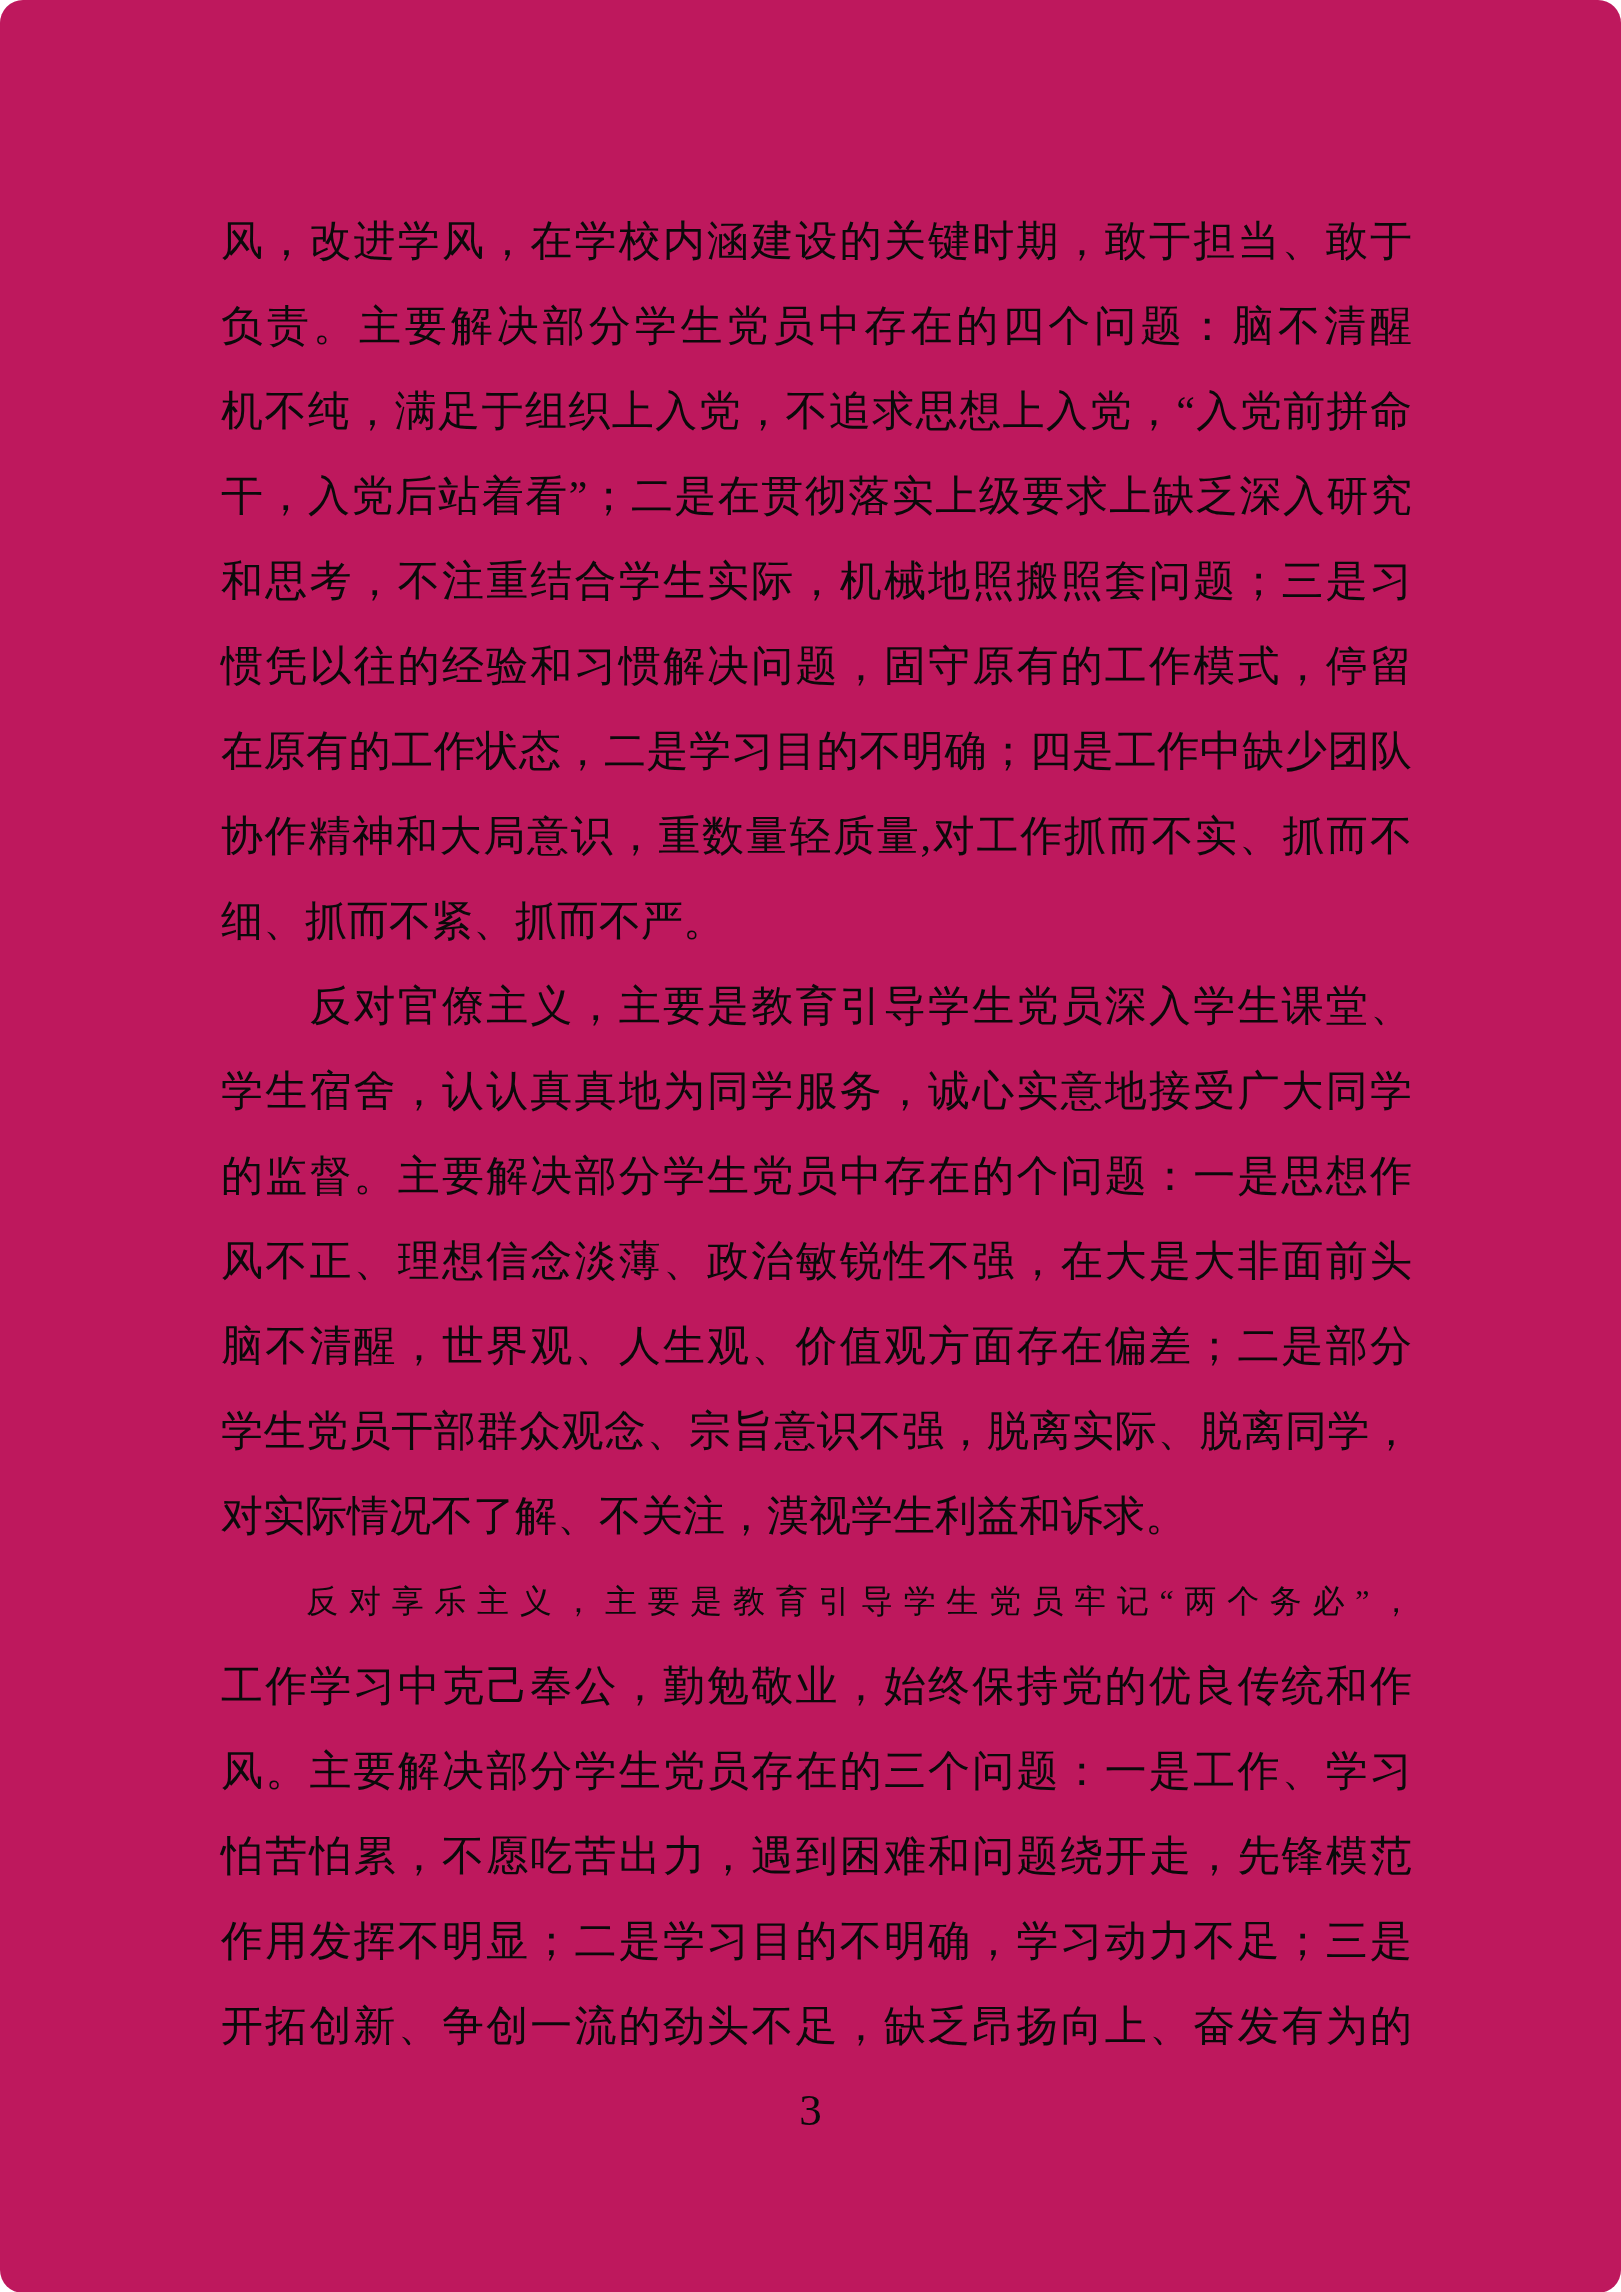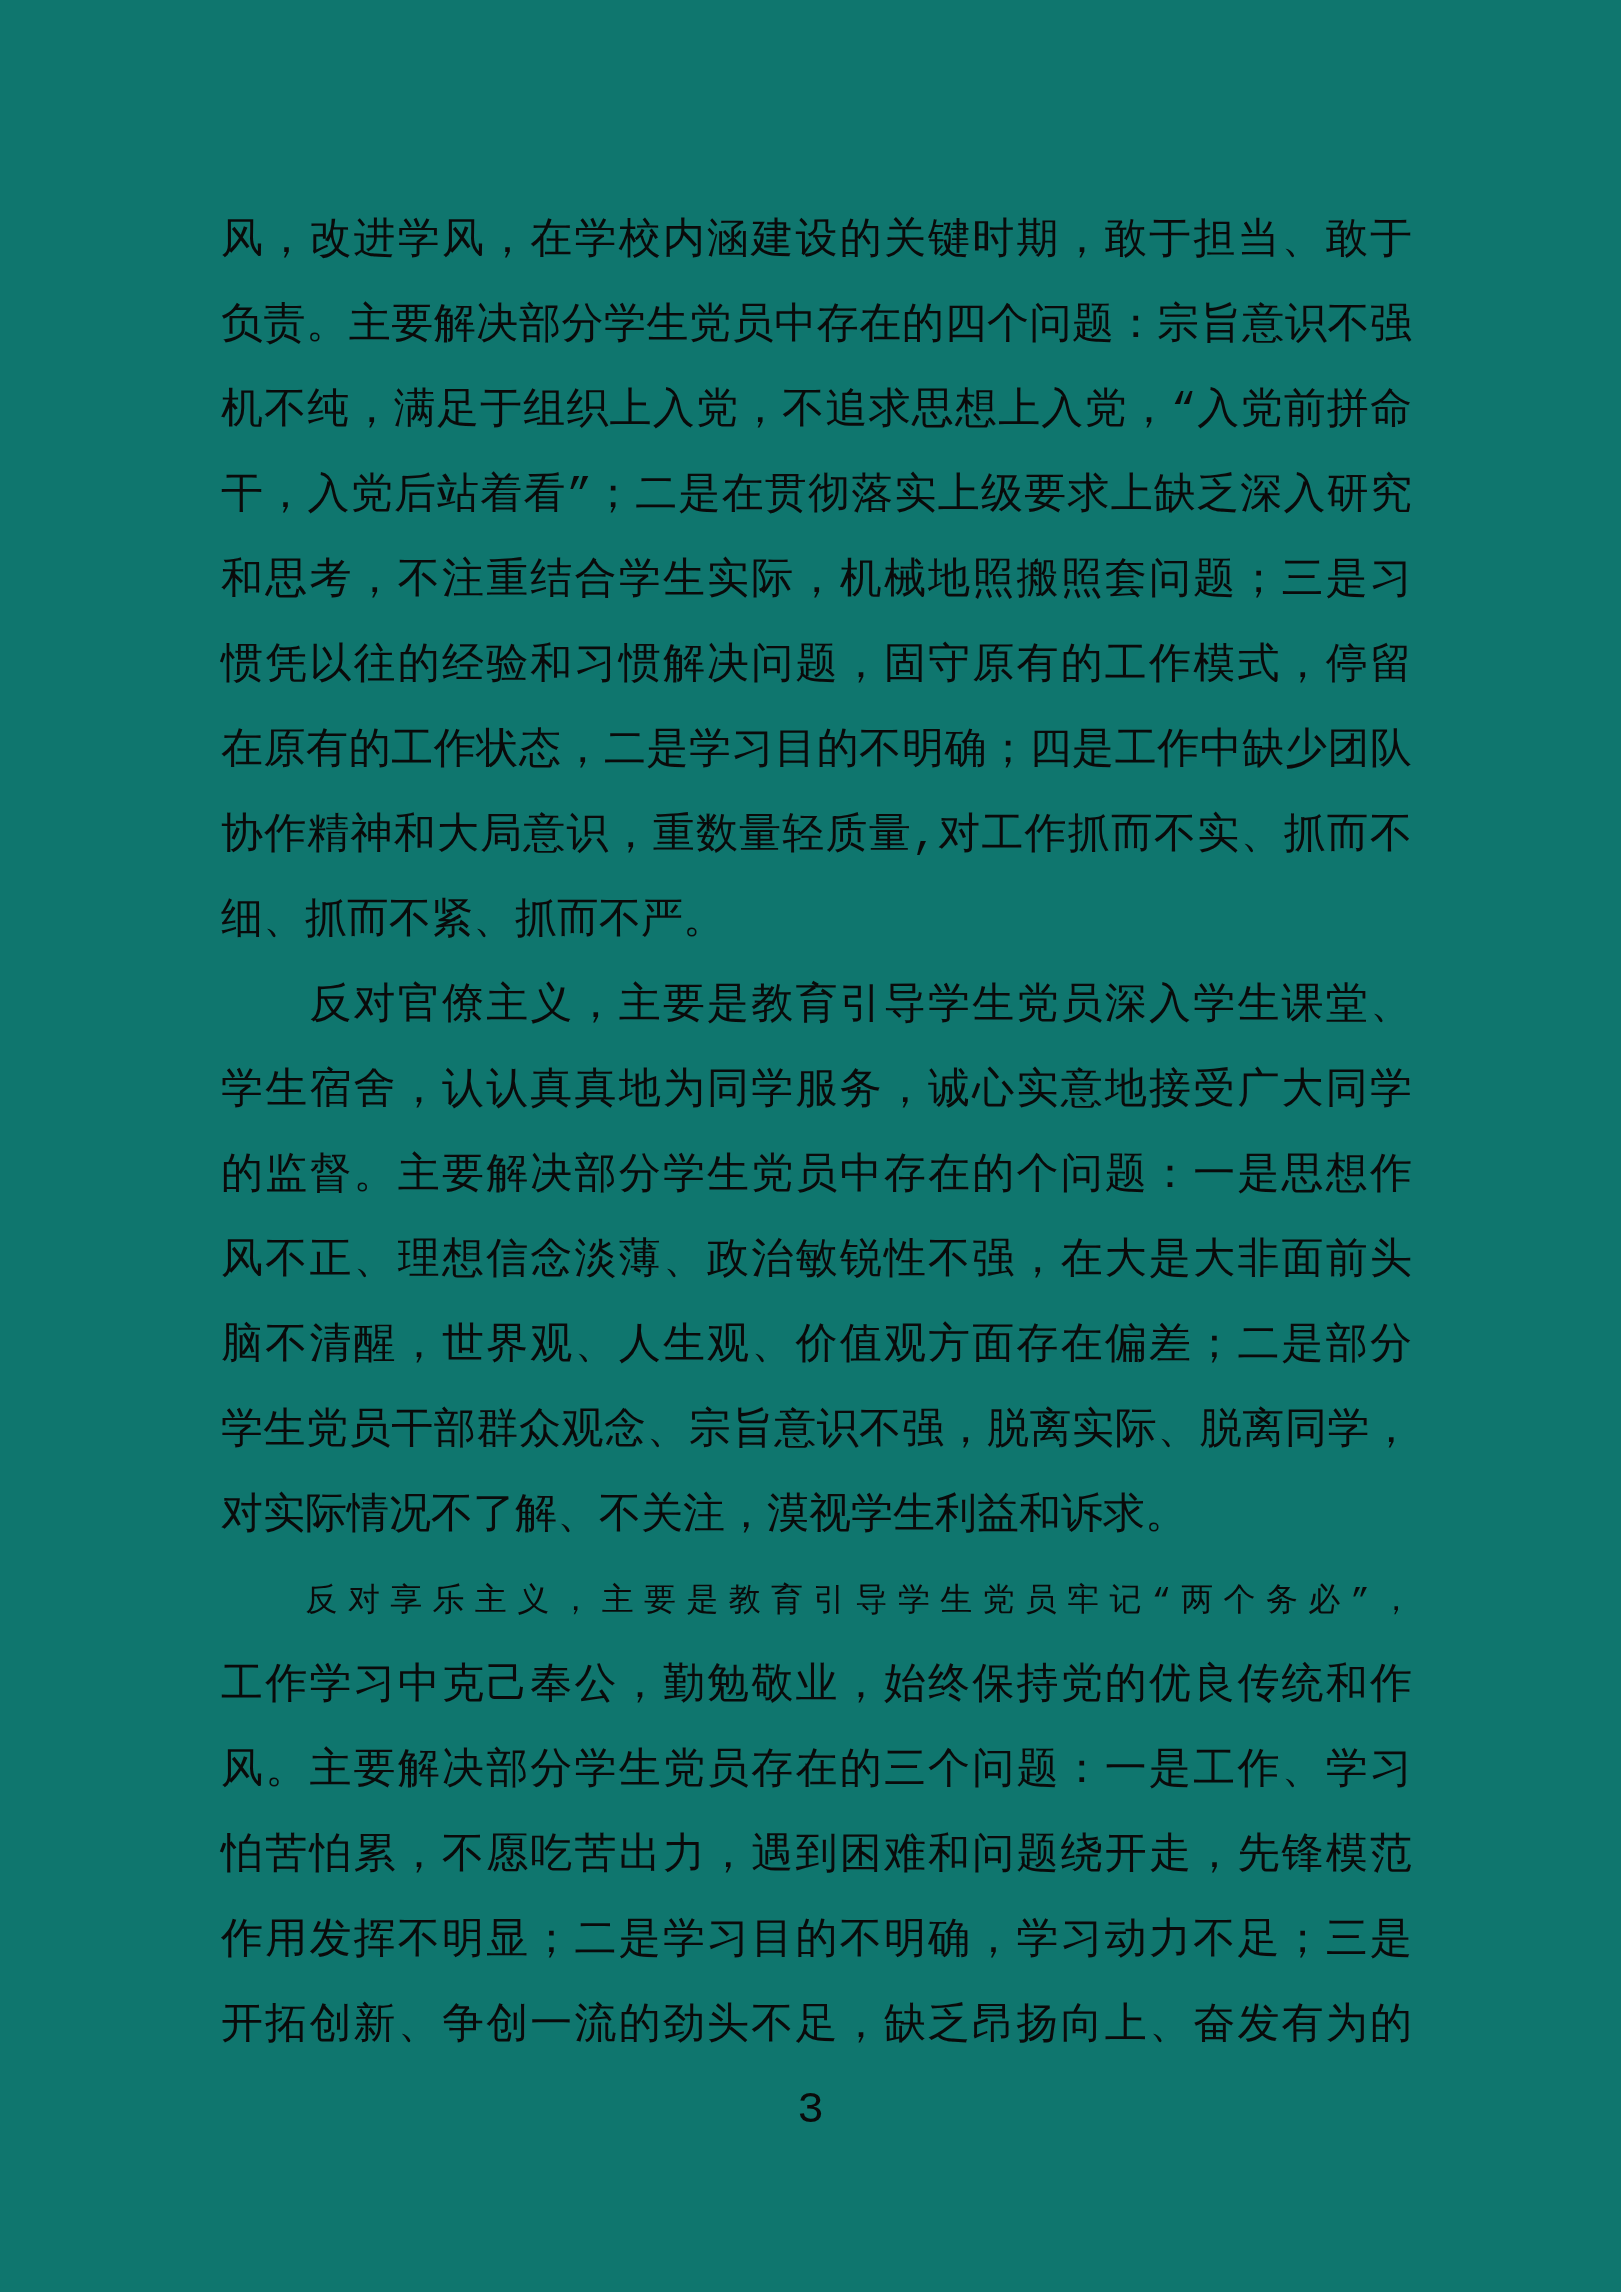--- a/index.html
+++ b/index.html
@@ -4,24 +4,25 @@
 <style>
   html, body {
     margin: 0;
     padding: 0;
     background: #ffffff;
   }
   .page {
     position: relative;
     width: 1621px;
     height: 2293px;
-    background: #0f766e;
+    background: #be185d;
     color: #0a0a0a;
-    font-family: Liberation Mono, monospace;
+    font-family: Liberation Serif, serif;
     overflow: hidden;
+    border-radius: 23px;
   }
   .textblock {
     position: absolute;
     left: 221px;
     top: 199px;
     width: 1191px;
   }
   .line {
     font-size: 42px;
     line-height: 85px;
@@ -50,21 +51,21 @@
     font-size: 45px;
     color: #0a0a0a;
   }
 </style>
 </head>
 <body>
 
 <div class="page">
   <div class="textblock">
     <div class="line">风，改进学风，在学校内涵建设的关键时期，敢于担当、敢于</div>
-    <div class="line">负责。主要解决部分学生党员中存在的四个问题：宗旨意识不强</div>
+    <div class="line">负责。主要解决部分学生党员中存在的四个问题：脑不清醒</div>
     <div class="line">机不纯，满足于组织上入党，不追求思想上入党，“入党前拼命</div>
     <div class="line">干，入党后站着看”；二是在贯彻落实上级要求上缺乏深入研究</div>
     <div class="line">和思考，不注重结合学生实际，机械地照搬照套问题；三是习</div>
     <div class="line">惯凭以往的经验和习惯解决问题，固守原有的工作模式，停留</div>
     <div class="line">在原有的工作状态，二是学习目的不明确；四是工作中缺少团队</div>
     <div class="line">协作精神和大局意识，重数量轻质量,对工作抓而不实、抓而不</div>
     <div class="line short">细、抓而不紧、抓而不严。</div>
     <div class="line">　　反对官僚主义，主要是教育引导学生党员深入学生课堂、</div>
     <div class="line">学生宿舍，认认真真地为同学服务，诚心实意地接受广大同学</div>
     <div class="line">的监督。主要解决部分学生党员中存在的个问题：一是思想作</div>

